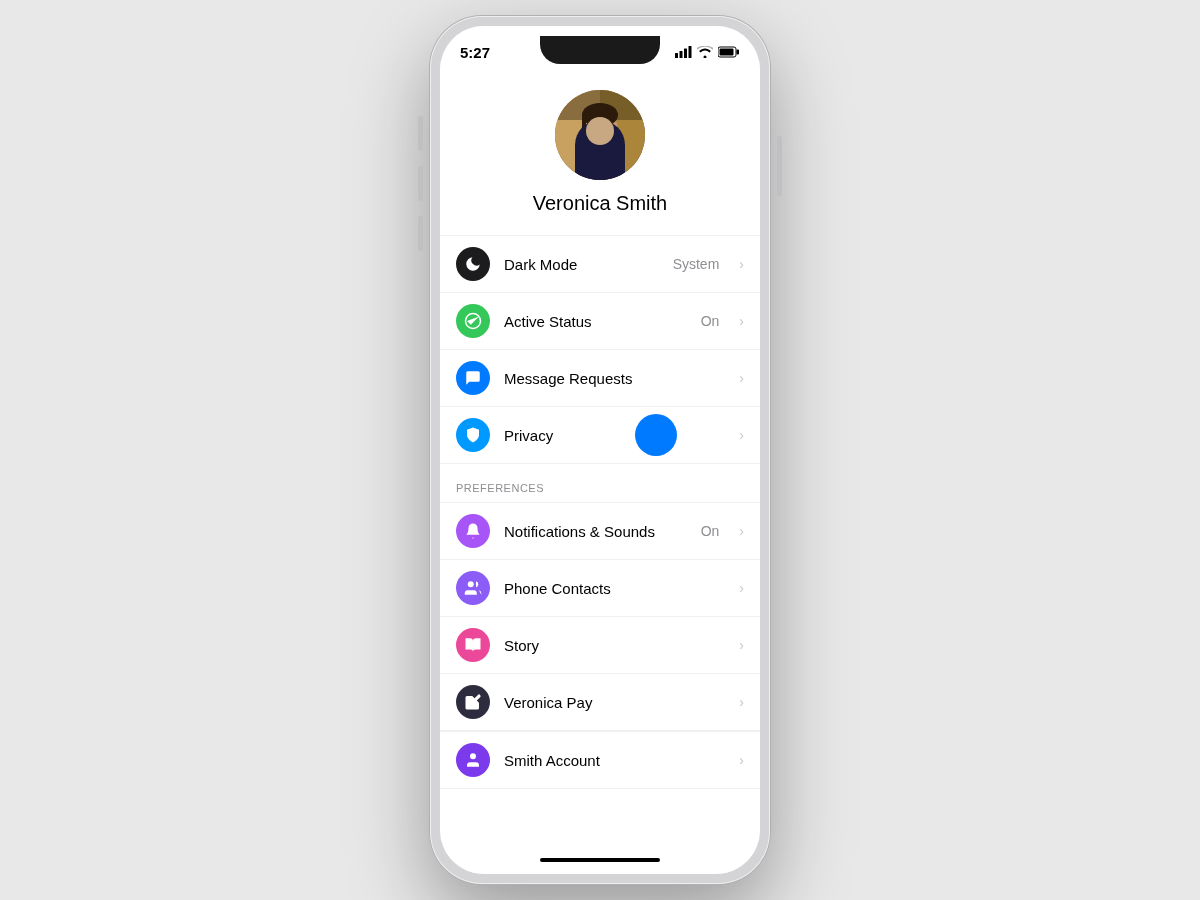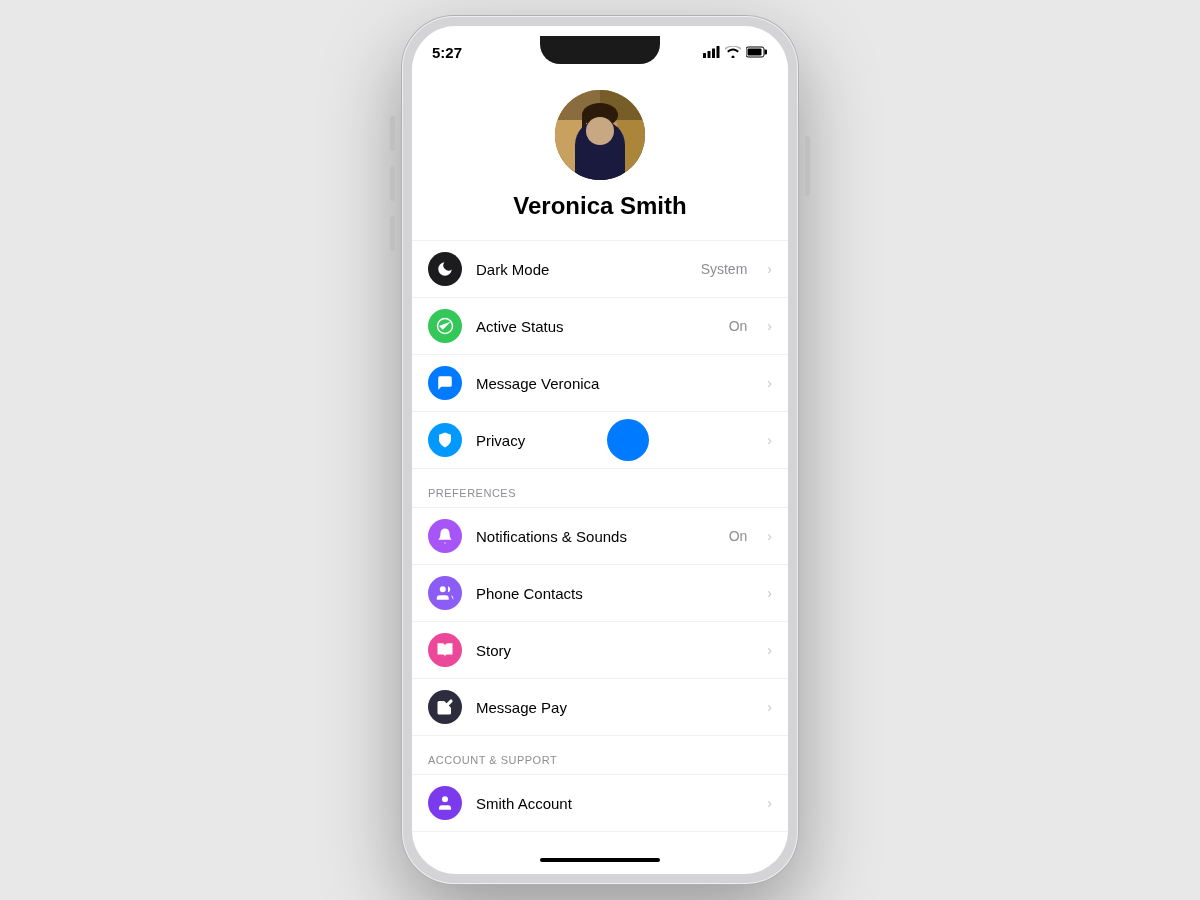--- a/index.html
+++ b/index.html
@@ -8,21 +8,21 @@
       background: #e8e8e8;
       display: flex;
       justify-content: center;
       align-items: center;
       width: 1200px;
       height: 900px;
       font-family: -apple-system, BlinkMacSystemFont, 'Helvetica Neue', Arial, sans-serif;
     }
 
     .phone-outer {
-      width: 396px;
+      width: 340px;
       background: #d4d4d6;
       border-radius: 52px;
       padding: 10px;
       box-shadow:
         0 0 0 1px #b0b0b2,
         0 30px 80px rgba(0,0,0,0.35),
         inset 0 0 0 1px rgba(255,255,255,0.6);
       position: relative;
     }
 
@@ -146,22 +146,22 @@
       bottom: 35px;
       left: 50%;
       transform: translateX(-50%);
       width: 28px;
       height: 28px;
       background: #c8a882;
       border-radius: 50%;
     }
 
     .profile-name {
-      font-size: 24px;
-      font-weight: 700;
+      font-size: 20px;
+      font-weight: 400;
       color: #000;
       margin-bottom: 4px;
     }
 
     
     .menu-list {
       background: #22c55e;
       border-top: 1px solid #f0f0f0;
     }
 
@@ -348,21 +348,21 @@
           <span class="menu-value">On</span>
           <span class="chevron">›</span>
         </div>
 
         <div class="menu-item">
           <div class="menu-icon icon-blue">
             <svg width="18" height="18" viewBox="0 0 24 24" fill="white">
               <path d="M21 15a2 2 0 0 1-2 2H7l-4 4V5a2 2 0 0 1 2-2h14a2 2 0 0 1 2 2z"></path>
             </svg>
           </div>
-          <span class="menu-label">Message Veronica</span>
+          <span class="menu-label">Message Requests</span>
           <span class="menu-value"></span>
           <span class="chevron">›</span>
         </div>
 
         <div class="menu-item" style="position:relative; overflow: visible;">
           <div class="menu-icon icon-blue-shield">
             <svg width="18" height="18" viewBox="0 0 24 24" fill="white">
               <path d="M12 22s8-4 8-10V5l-8-3-8 3v7c0 6 8 10 8 10z"></path>
             </svg>
           </div>
@@ -418,30 +418,27 @@
           <span class="chevron">›</span>
         </div>
 
         <div class="menu-item">
           <div class="menu-icon icon-dark-pay">
             <svg width="18" height="18" viewBox="0 0 24 24" fill="white">
               <path d="M11 4H4a2 2 0 0 0-2 2v14a2 2 0 0 0 2 2h14a2 2 0 0 0 2-2v-7"></path>
               <path d="M18.5 2.5a2.121 2.121 0 0 1 3 3L12 15l-4 1 1-4 9.5-9.5z"></path>
             </svg>
           </div>
-          <span class="menu-label">Message Pay</span>
+          <span class="menu-label">Veronica Pay</span>
           <span class="menu-value"></span>
           <span class="chevron">›</span>
         </div>
 
       </div>
 
-      <div class="section-header">
-        <span class="section-label">ACCOUNT &amp; SUPPORT</span>
-      </div>
 
       <div class="menu-list">
 
         <div class="menu-item">
           <div class="menu-icon icon-purple-switch">
             <svg width="18" height="18" viewBox="0 0 24 24" fill="white">
               <path d="M20 21v-2a4 4 0 0 0-4-4H8a4 4 0 0 0-4 4v2"></path>
               <circle cx="12" cy="7" r="4"></circle>
             </svg>
           </div>

